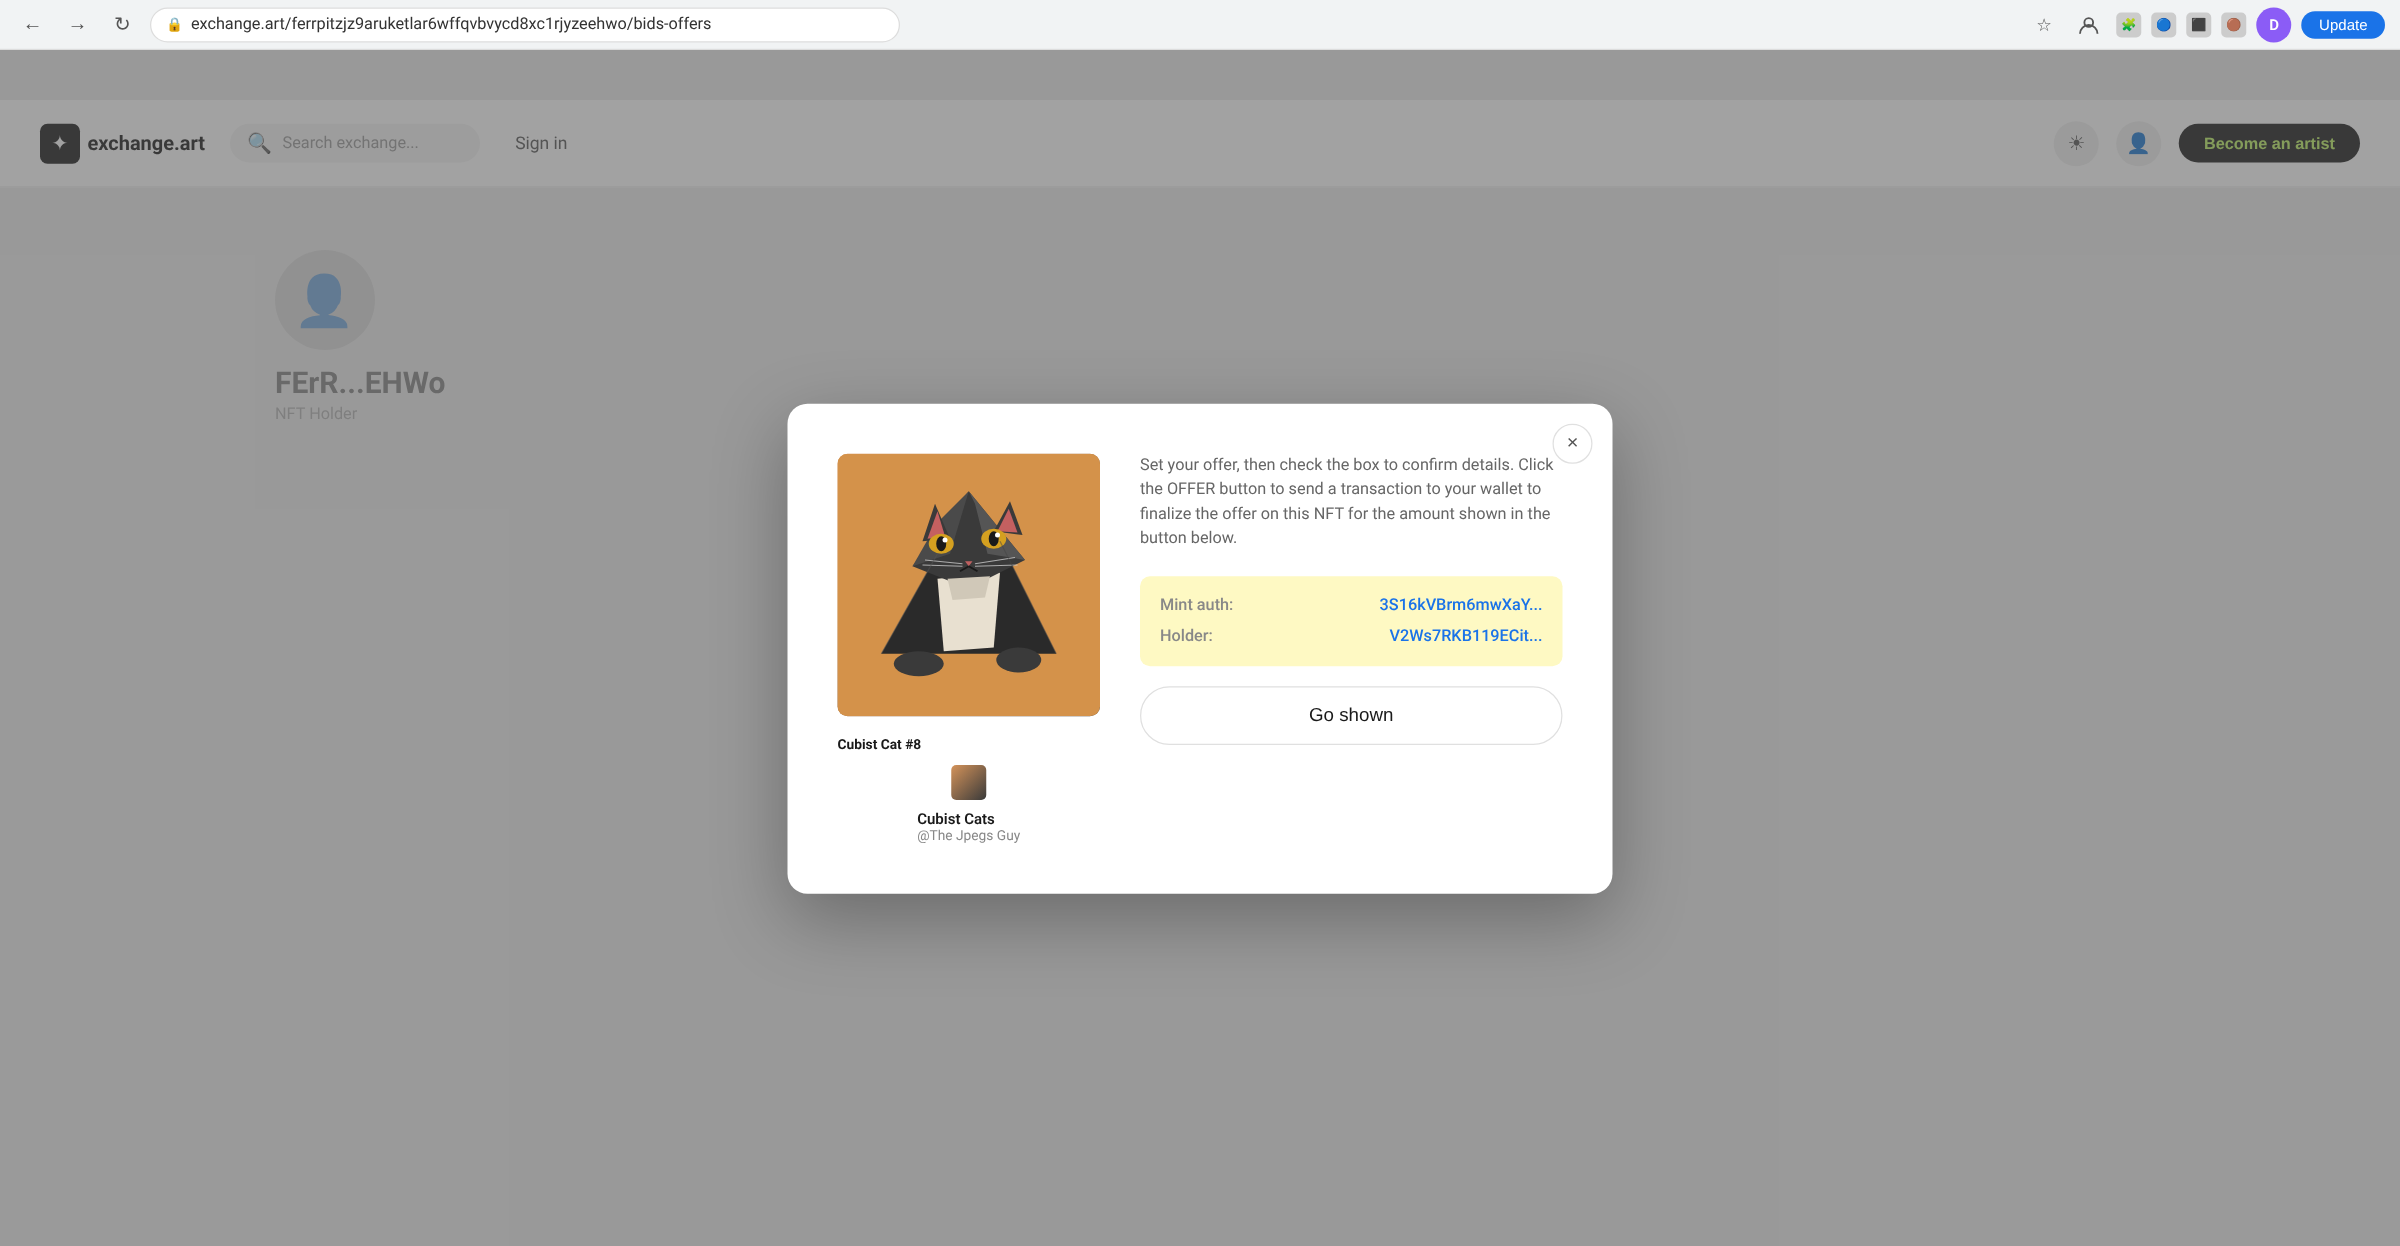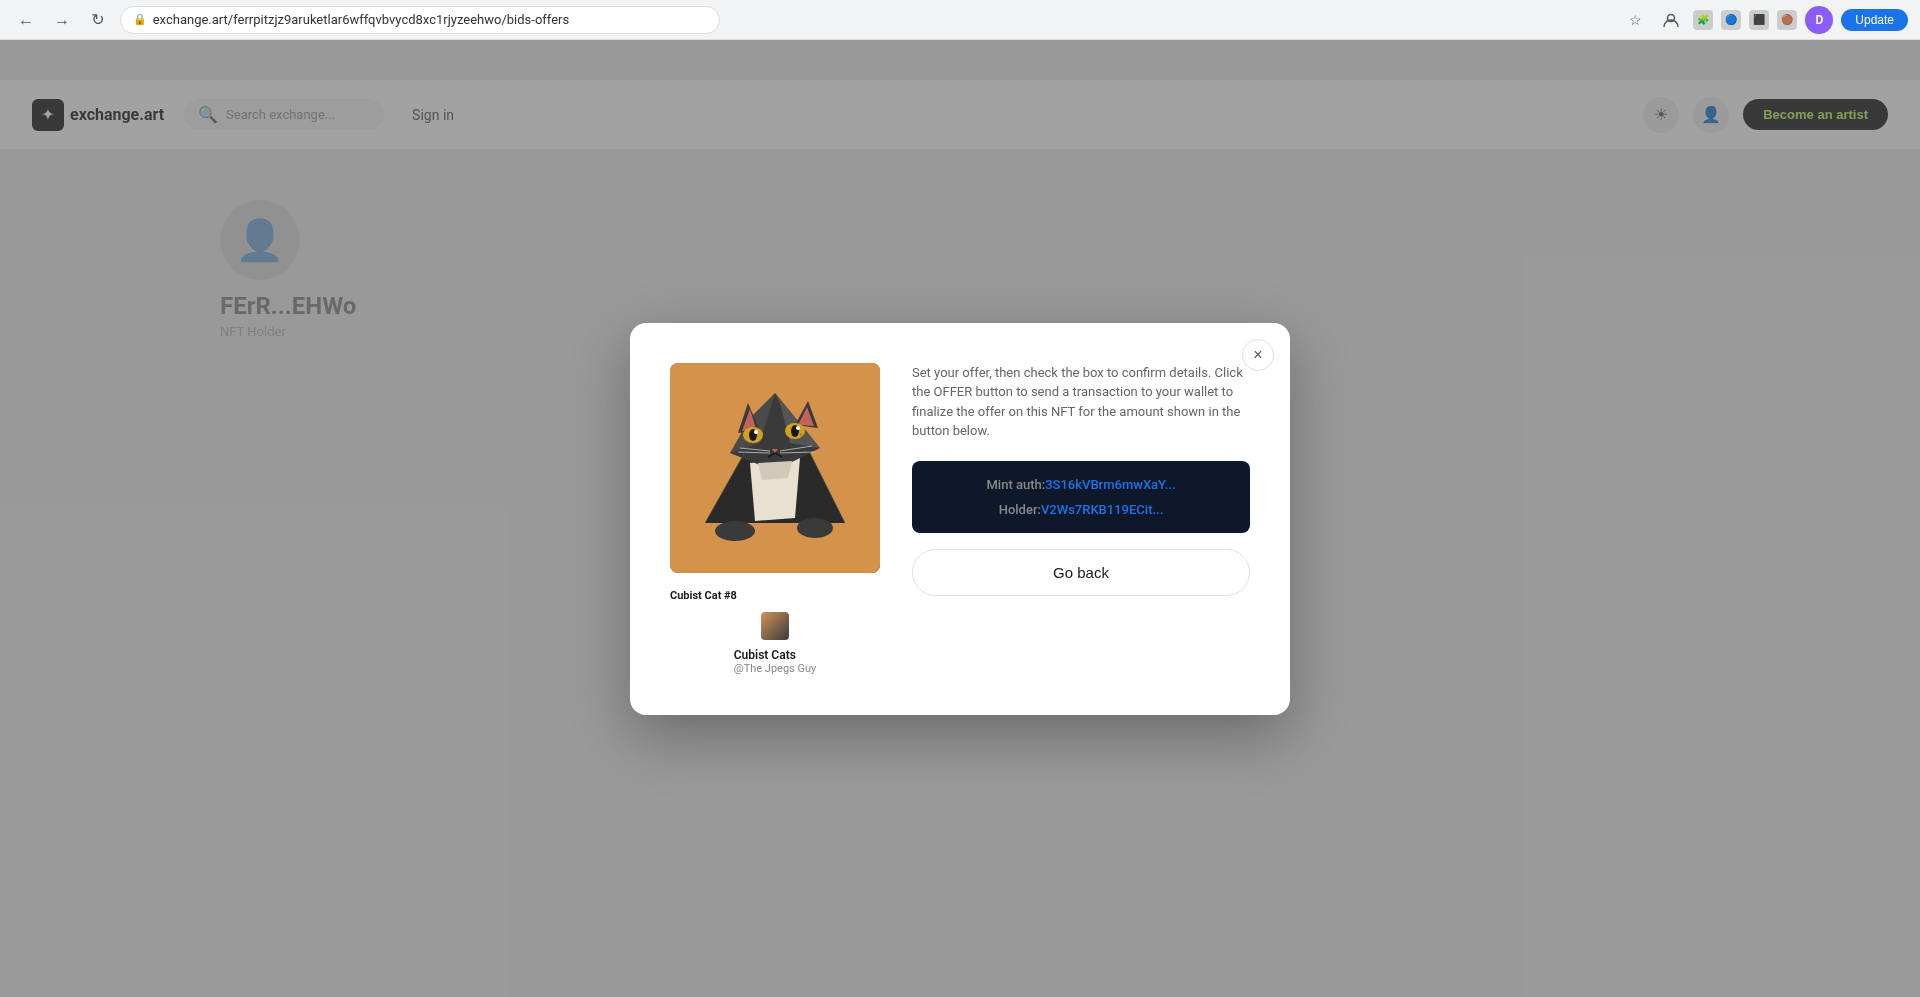--- a/index.html
+++ b/index.html
@@ -339,28 +339,27 @@
     }
     .modal-description {
       font-size: 13px;
       color: #666;
       line-height: 1.5;
       margin-bottom: 20px;
     }
 
     
     .info-grid {
-      background: #0f172a;
+      background: #fef9c3;
       border-radius: 8px;
       padding: 16px;
       margin-bottom: 16px;
       display: flex;
       flex-direction: column;
       gap: 10px;
-      align-items: center;
     }
     .info-row {
       display: flex;
       justify-content: space-between;
       align-items: center;
     }
     .info-label {
       font-size: 13px;
       color: #888;
       font-weight: 500;
@@ -533,17 +532,17 @@
         </div>
         <div class="info-row">
           <span class="info-label">Holder:</span>
           <span class="info-value">V2Ws7RKB119ECit...</span>
         </div>
       </div>
 
       
 
       
-      <button class="go-back-btn">Go back</button>
+      <button class="go-back-btn">Go shown</button>
     </div>
 
   </div>
 </div>
 
 </body></html>

